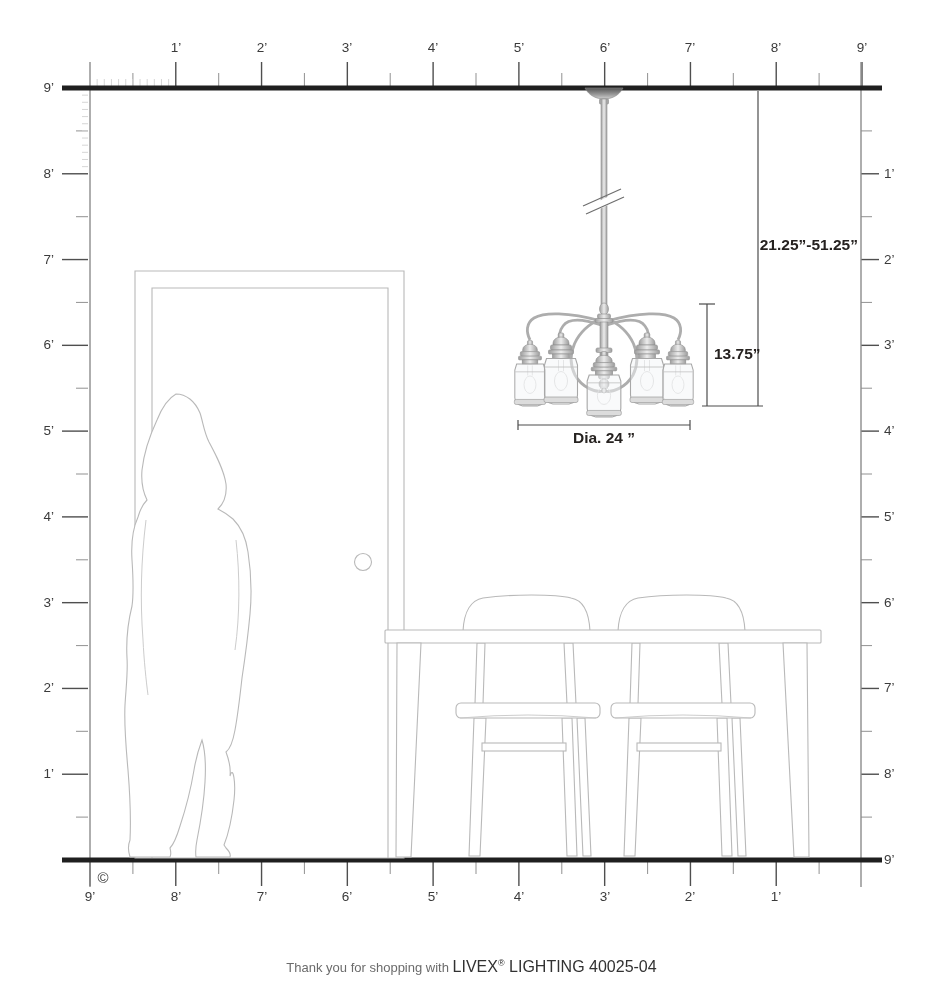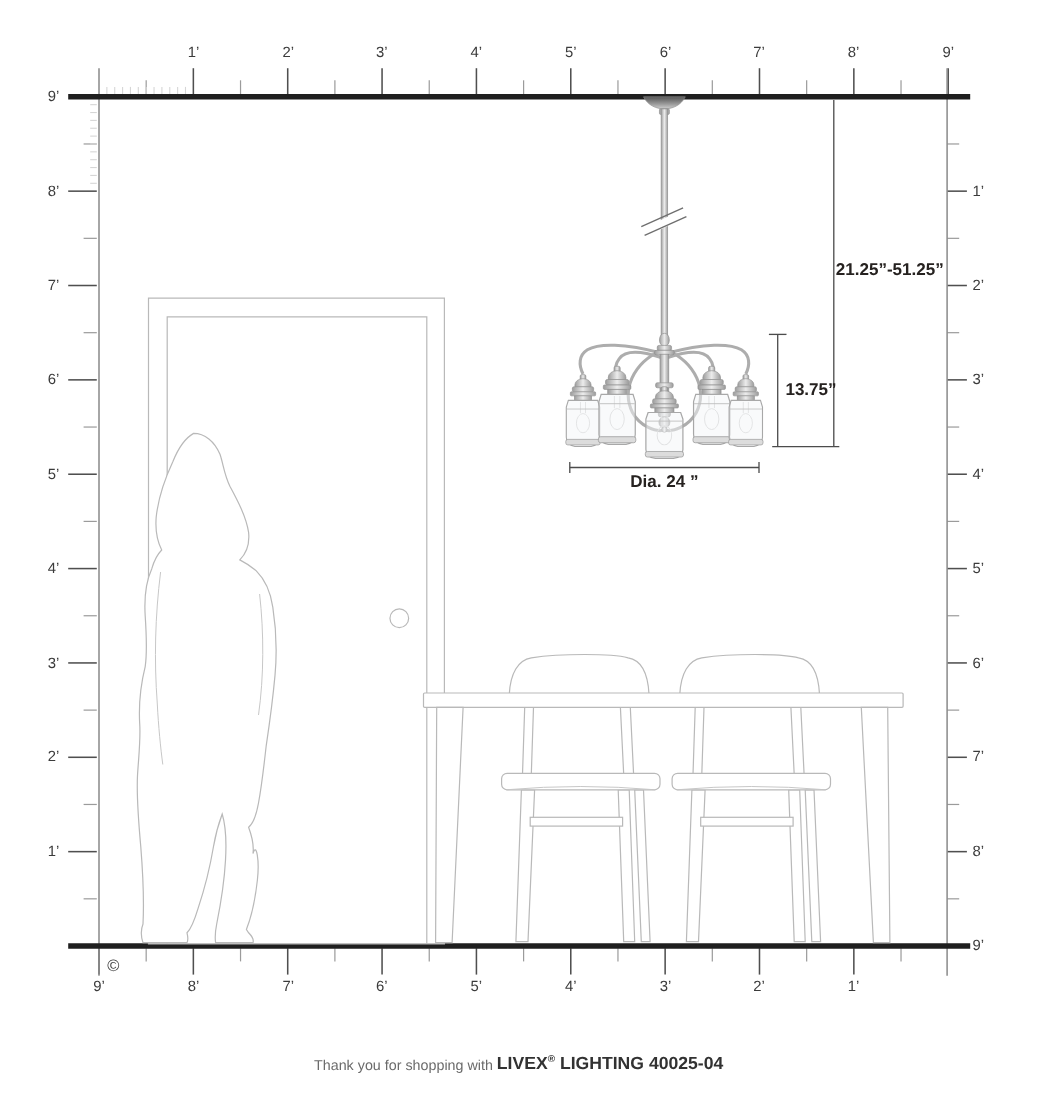--- a/index.html
+++ b/index.html
@@ -19,21 +19,21 @@
   .dimtext{font-size:15.5px;font-weight:600;fill:#262220;}
   .metal{fill:url(#gMetalH);stroke:#8f8f8f;stroke-width:.6;}
   .glass{fill:rgba(244,246,247,.5);stroke:#a8a8a8;stroke-width:1.1;}
   .glassline{stroke:#bdbdbd;stroke-width:.8;}
   .bulb{fill:none;stroke:#cfcfcf;stroke-width:.9;}
   .rim{fill:#dcdcdc;stroke:#9b9b9b;stroke-width:.7;}
   .arm{fill:none;stroke:#adadad;stroke-width:2.8;}
   .brk{stroke:#6e6e6e;stroke-width:1.2;}
   .copy{font-size:15px;fill:#3d3d3d;}
   .footer{position:absolute;top:958px;left:0;width:943px;text-align:center;color:#6b6b6b;font-size:13px;}
-  .footer .bold{font-weight:bold;color:#323232;font-size:16px;}
+  .footer .bold{font-weight:normal;color:#323232;font-size:16px;}
   .footer sup{font-size:9px;}
 </style>
 </head>
 <body>
 
 <div class="stage">
 <svg width="943" height="1000" viewBox="0 0 943 1000" xmlns="http://www.w3.org/2000/svg" xmlns:xlink="http://www.w3.org/1999/xlink">
   <defs>
     <linearGradient id="gMetalH" x1="0" y1="0" x2="1" y2="0">
       <stop offset="0" stop-color="#9d9d9d"></stop>

